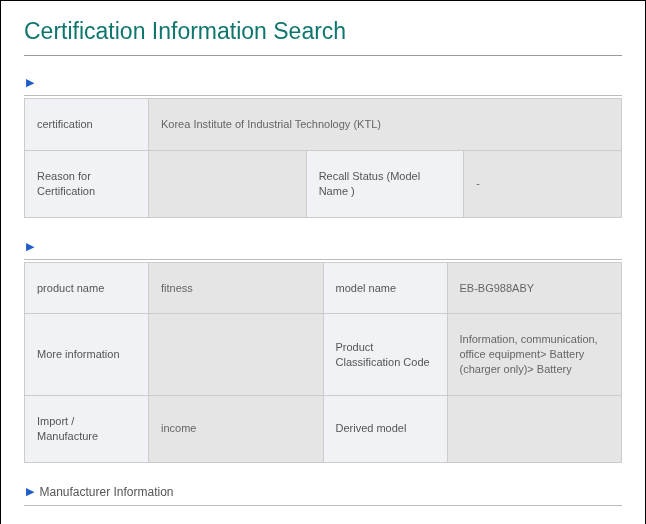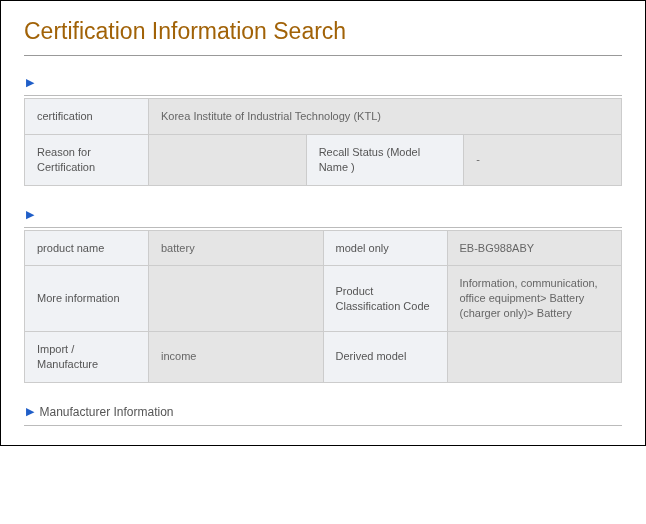--- a/index.html
+++ b/index.html
@@ -5,21 +5,21 @@
   * { margin: 0; padding: 0; box-sizing: border-box; }
   body {
     font-family: Arial, sans-serif;
     background: #fff;
     padding: 18px 24px;
     width: 646px;
     position: relative;
   }
   .page-title {
     font-size: 23px;
-    color: #a16207;
+    color: #0f766e;
     font-weight: normal;
     border-bottom: 1px solid #999;
     padding-bottom: 10px;
     margin-bottom: 20px;
   }
   .section-header {
     display: flex;
     align-items: center;
     gap: 5px;
     border-bottom: 1px solid #bbb;
@@ -37,21 +37,21 @@
   }
   .info-table {
     width: 100%;
     border-collapse: collapse;
     margin-bottom: 22px;
     table-layout: fixed;
   }
   .info-table td {
     border: 1px solid #ccc;
     font-size: 11px;
-    padding: 10px 12px;
+    padding: 18px 12px;
     vertical-align: middle;
     color: #666;
     line-height: 1.35;
   }
   .info-table td.label-cell {
     background: #f0f2f5;
     color: #555;
     font-weight: 500;
     width: 124px;
   }
@@ -93,22 +93,22 @@
 </tbody>
   </table>
 
 <div class="section-header">
   <span class="arrow">▶</span>
 </div>
 <table class="info-table">
   <tbody>
       <tr>
     <td class="label-cell">product name</td>
-    <td class="value-cell">battery</td>
-    <td class="label-cell">model only</td>
+    <td class="value-cell">fitness</td>
+    <td class="label-cell">model name</td>
     <td class="value-cell">EB-BG988ABY</td>
   </tr>
   <tr>
     <td class="label-cell">More information</td>
     <td class="value-cell"></td>
     <td class="label-cell">Product Classification Code</td>
     <td class="value-cell">Information, communication, office equipment&gt; Battery (charger only)&gt; Battery</td>
   </tr>
   <tr>
     <td class="label-cell">Import / Manufacture</td>

